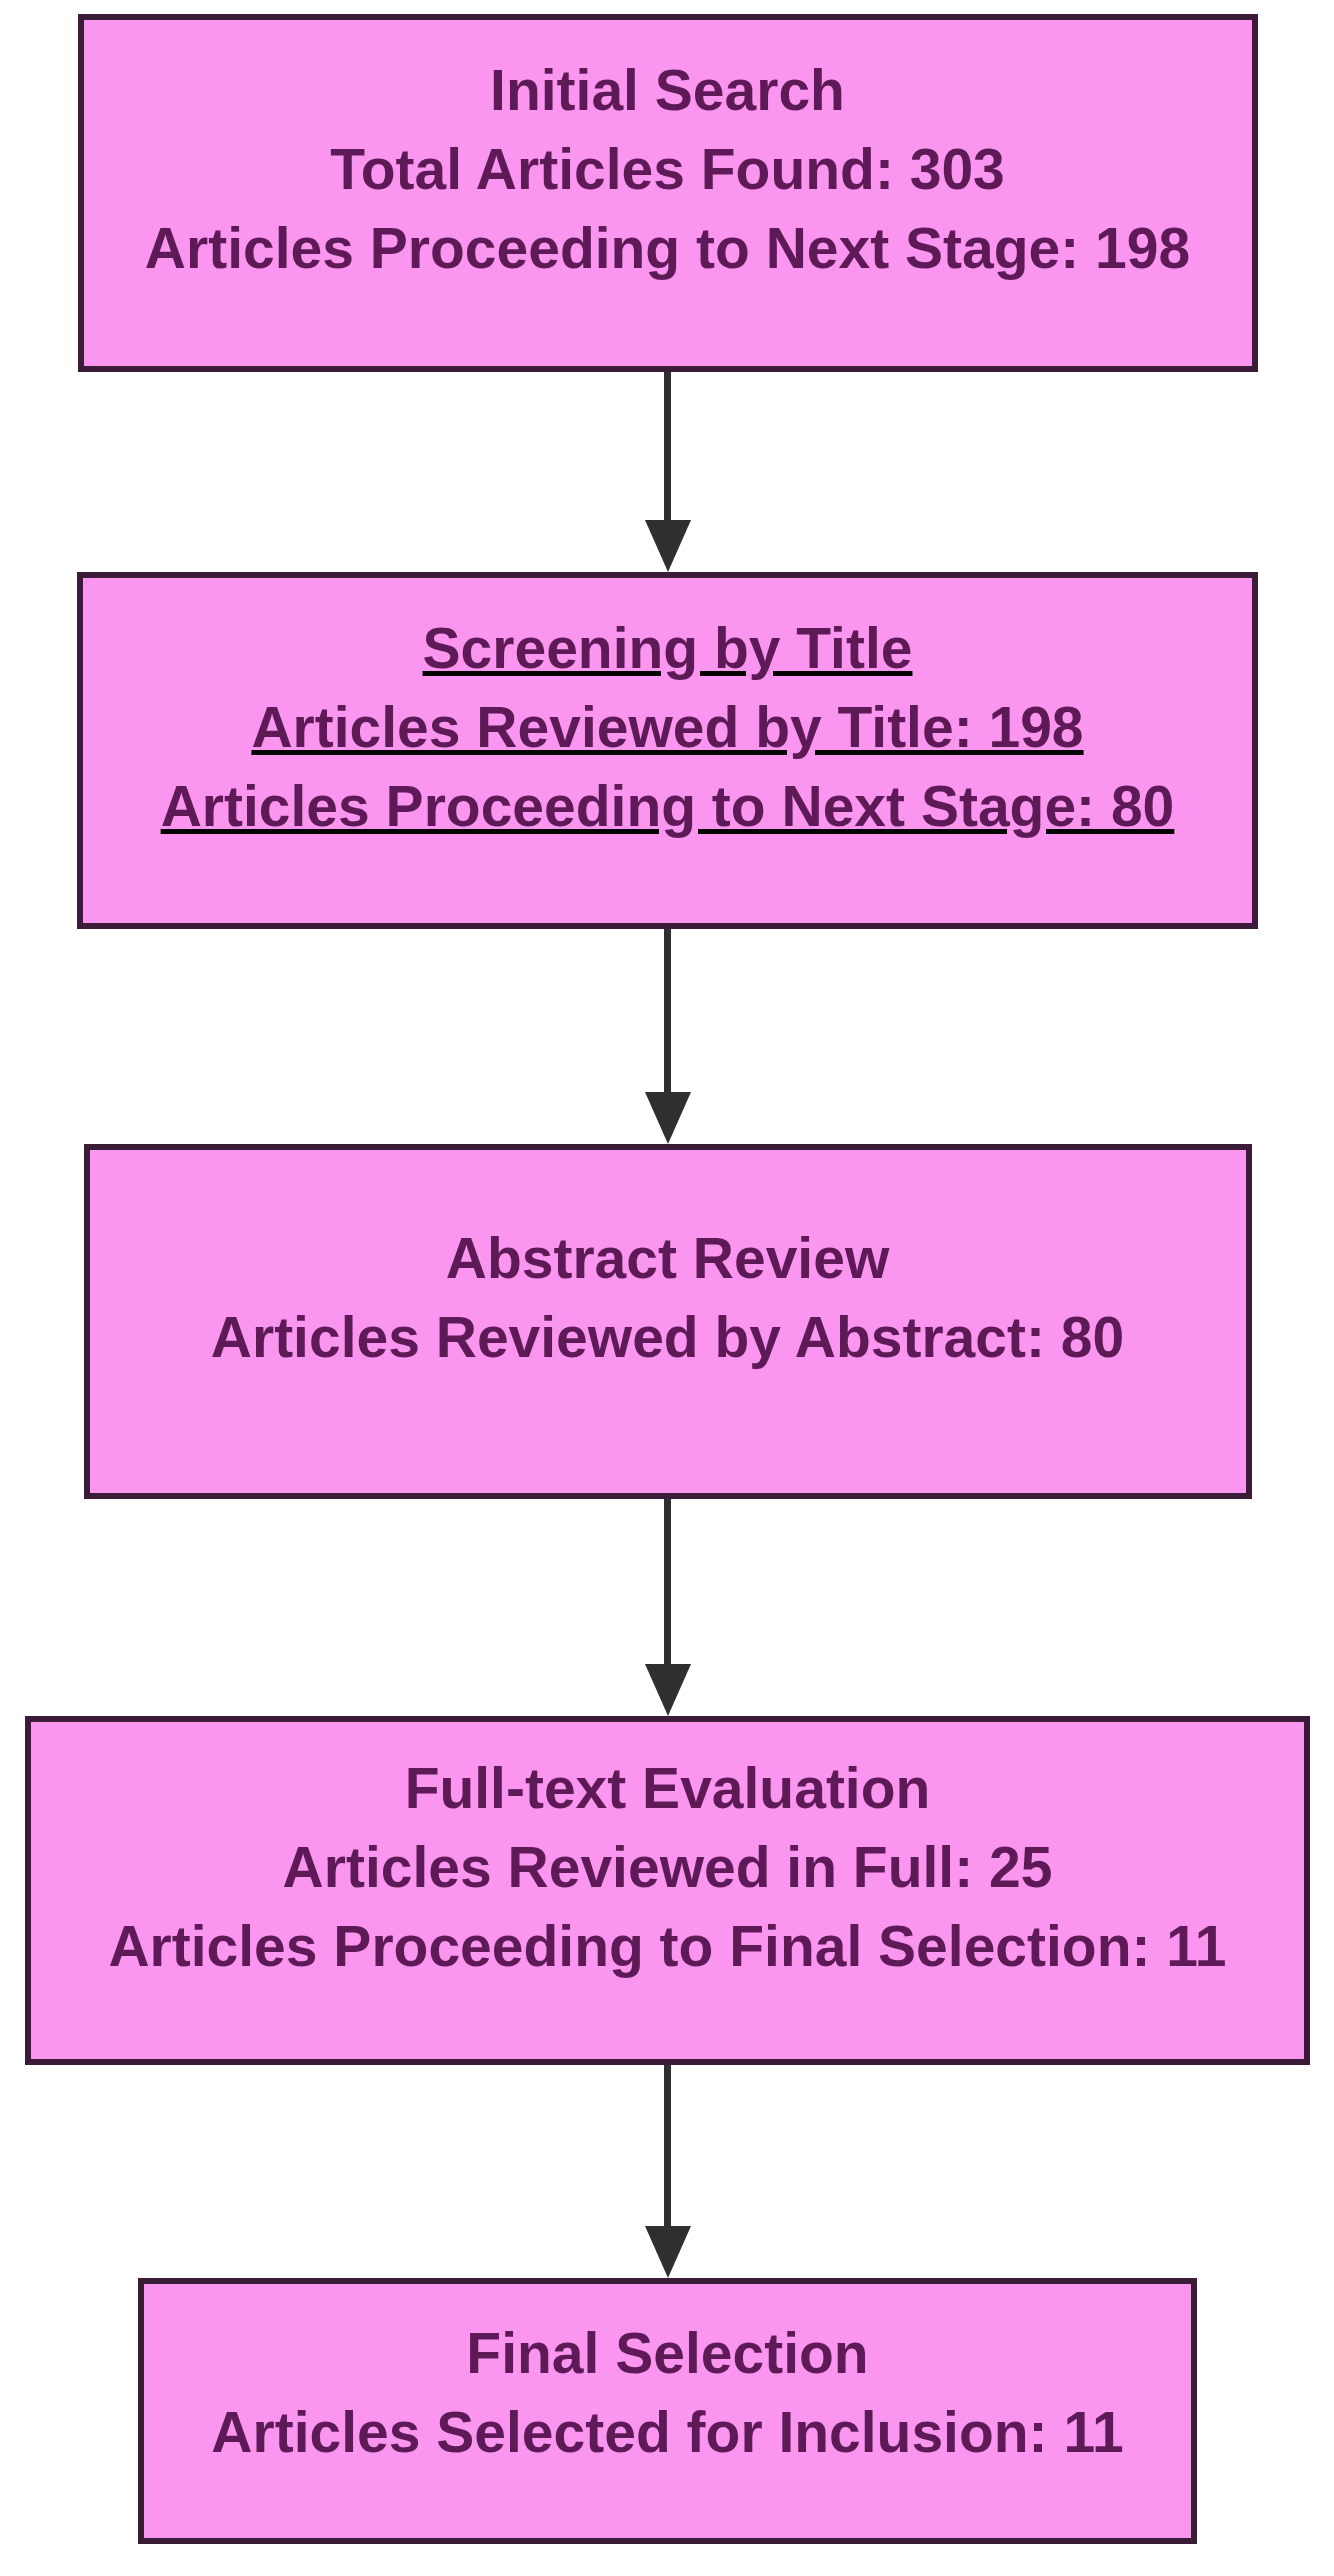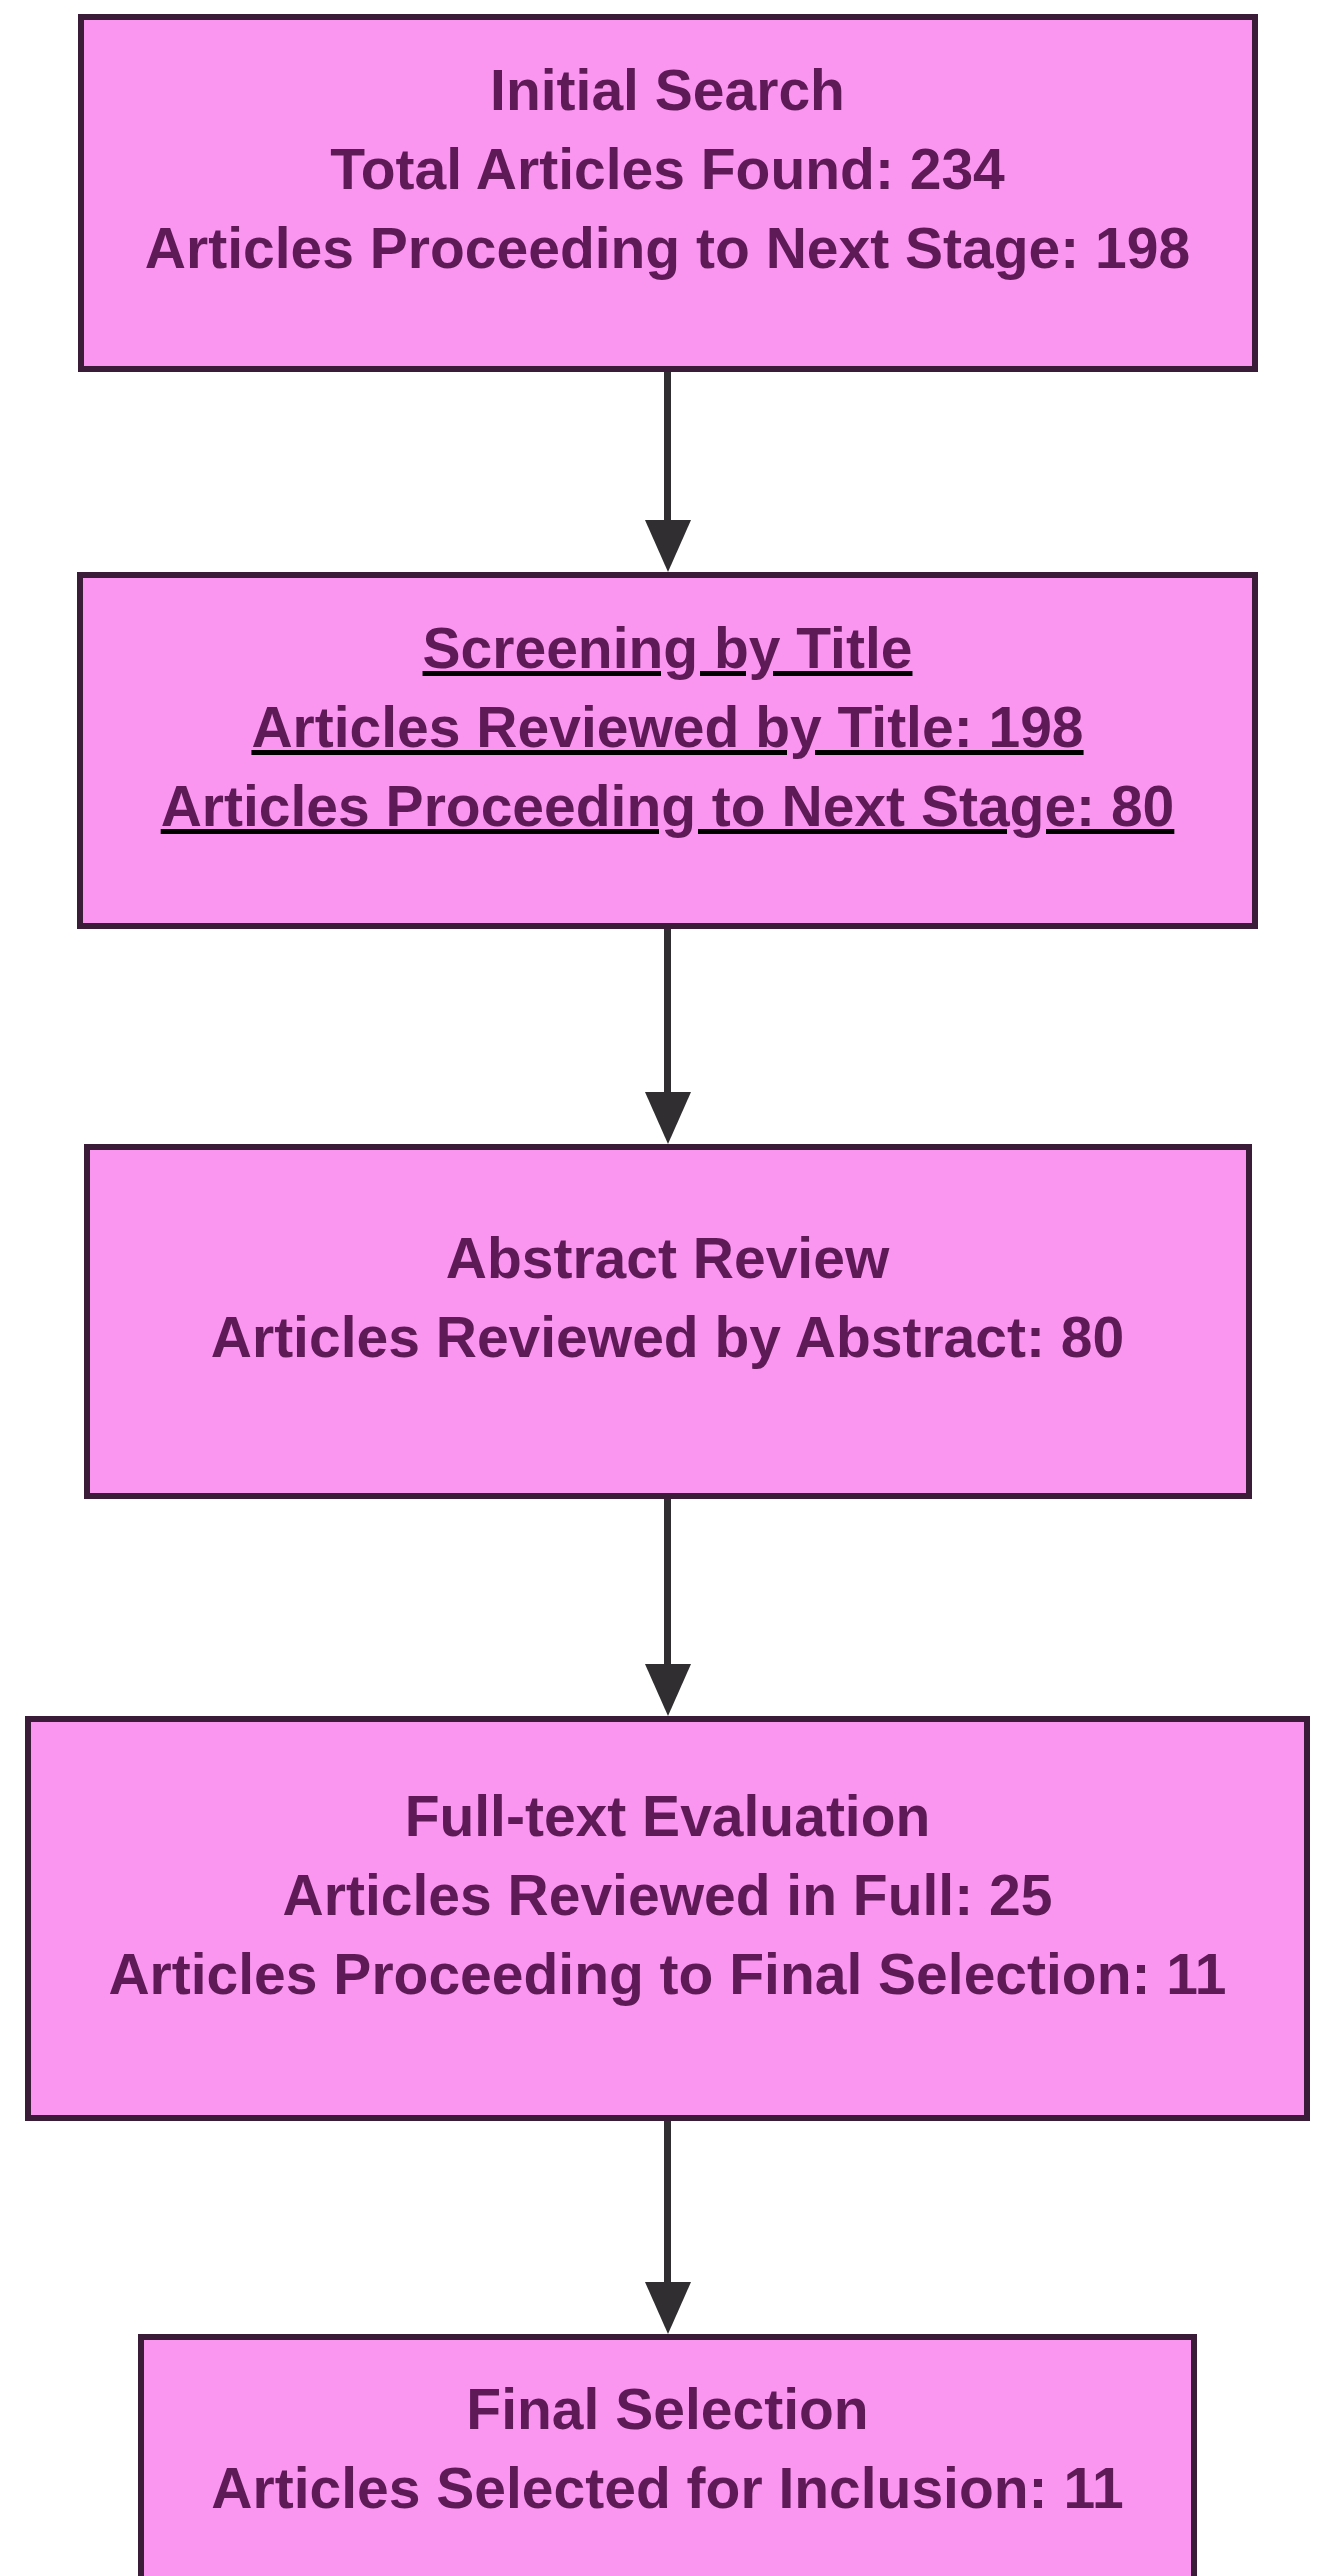--- a/index.html
+++ b/index.html
@@ -44,21 +44,21 @@
     font-size: 57px;
     line-height: 79px;
     font-weight: 600;
     color: var(--text-color);
     white-space: nowrap;
     text-align: center;
   }
   .box-1 { width: 1180px; height: 358px; }
   .box-2 { width: 1181px; height: 357px; text-decoration: underline; }
   .box-3 { width: 1168px; height: 355px; }
-  .box-4 { width: 1285px; height: 405px; }
+  .box-4 { width: 1285px; height: 349px; }
   .box-5 { width: 1059px; height: 266px; padding-bottom: 36px; }
 
   .arrow {
     display: flex;
     flex-direction: column;
     align-items: center;
     flex-shrink: 0;
   }
   .arrow-1 { height: 200px; }
   .arrow-2 { height: 215px; }
@@ -78,21 +78,21 @@
     border-top: 52px solid var(--arrow-color);
   }
 </style>
 </head>
 <body style="background: rgb(255, 255, 255);">
 
 <div class="canvas">
 
   <div class="stage-box box-1">
     <div class="box-line">Initial Search</div>
-    <div class="box-line">Total Articles Found: 234</div>
+    <div class="box-line">Total Articles Found: 303</div>
     <div class="box-line">Articles Proceeding to Next Stage: 198</div>
   </div>
 
   <div class="arrow arrow-1">
     <div class="arrow-shaft"></div>
     <div class="arrow-head"></div>
   </div>
 
   <div class="stage-box box-2">
     <div class="box-line">Screening by Title</div>

